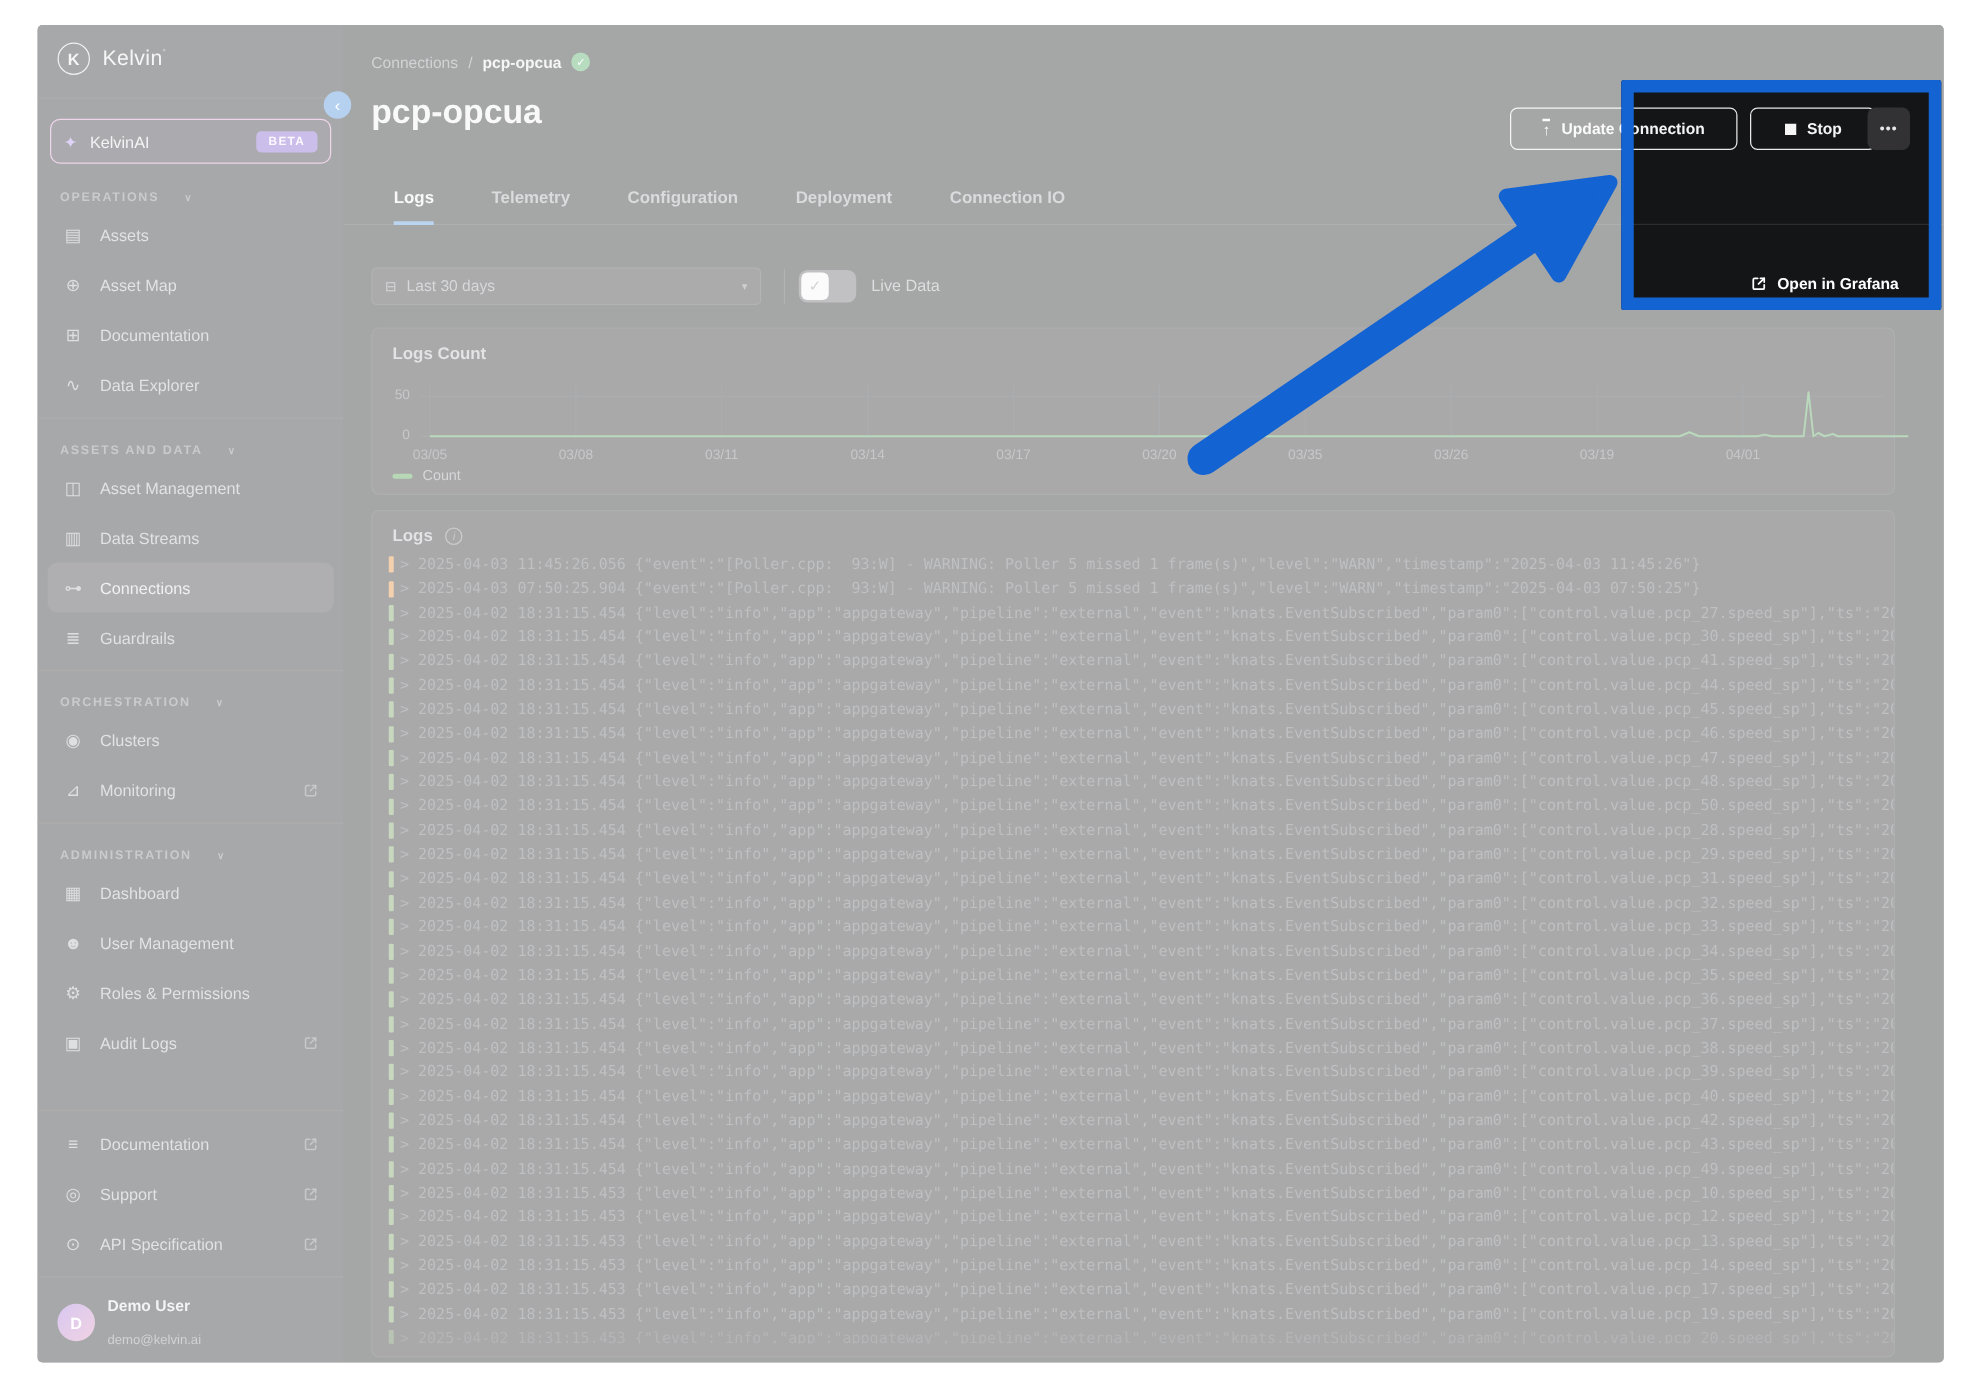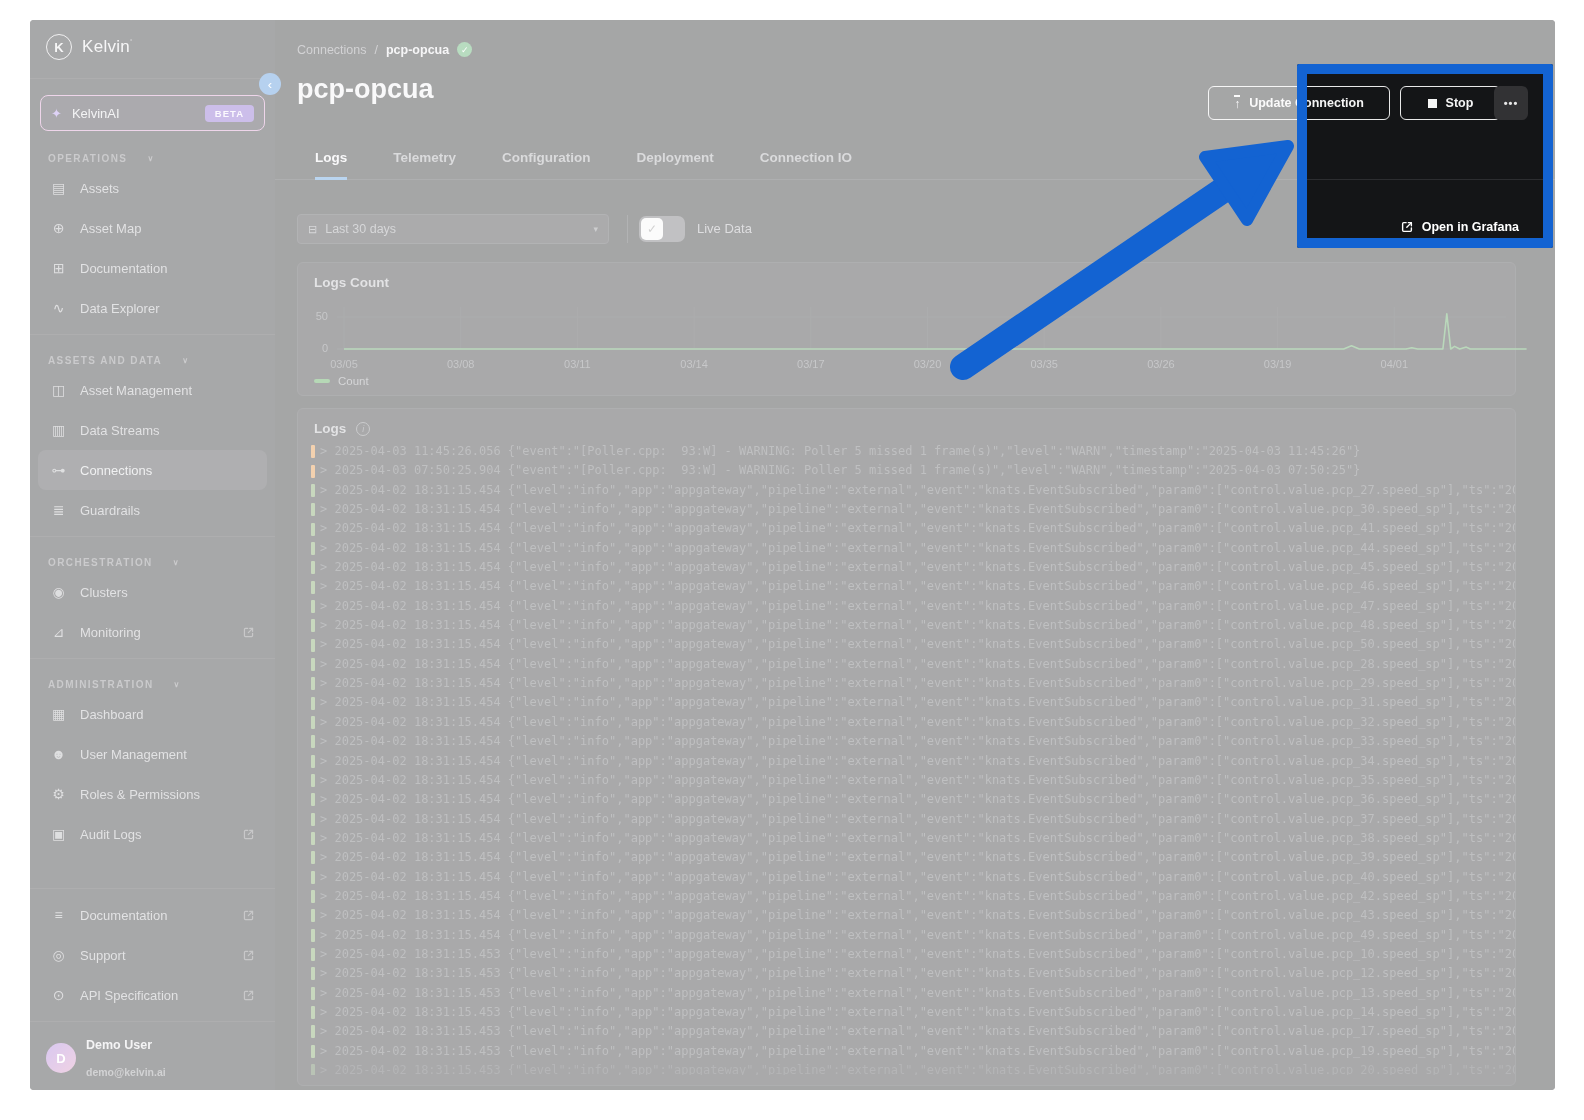--- a/index.html
+++ b/index.html
@@ -30,21 +30,21 @@
              color:#b4b5b9; font-size:13px; border-radius:8px; cursor:pointer; }
   .sb-item .ico { width:17px; text-align:center; font-size:14px; color:#a9aaae; }
   .sb-item.active { background:#2e2f33; color:#d8d9dc; }
   .sb-item .ext { margin-left:auto; display:flex; opacity:.75; }
   .sb-spacer { flex:1; }
   .sb-footer { }
   .user-row { display:flex; align-items:center; gap:10px; padding:10px 16px 12px 16px; }
   .avatar { width:30px; height:30px; border-radius:50%; background:linear-gradient(135deg,#9a6fd8,#d88ab8);
             color:#fff; font-size:13px; font-weight:bold; display:flex; align-items:center; justify-content:center; }
   .user-name { color:#e2e2e5; font-size:12.5px; font-weight:bold; }
-  .user-email { color:#8a8b8f; font-size:10.5px; margin-top:14px;font-weight:bold; }
+  .user-email { color:#8a8b8f; font-size:10.5px; margin-top:14px; }
   .collapse-btn { position:absolute; left:229px; top:53px; width:22px; height:22px; border-radius:50%;
                   background:#3f87d6; color:#fff; font-size:13px; display:flex; align-items:center;
                   justify-content:center; z-index:5; cursor:pointer; }
 
   
   .main { position:relative; flex:1; background:#141517; }
   .breadcrumb { position:absolute; left:22px; top:22px; display:flex; align-items:center; gap:8px;
                 font-size:12.5px; color:#8b8c90; }
   .breadcrumb .cur { color:#e8e8ea; font-weight:bold; }
   .check-badge { width:15px; height:15px; border-radius:50%; background:#44a359; color:#fff; font-size:9px;

